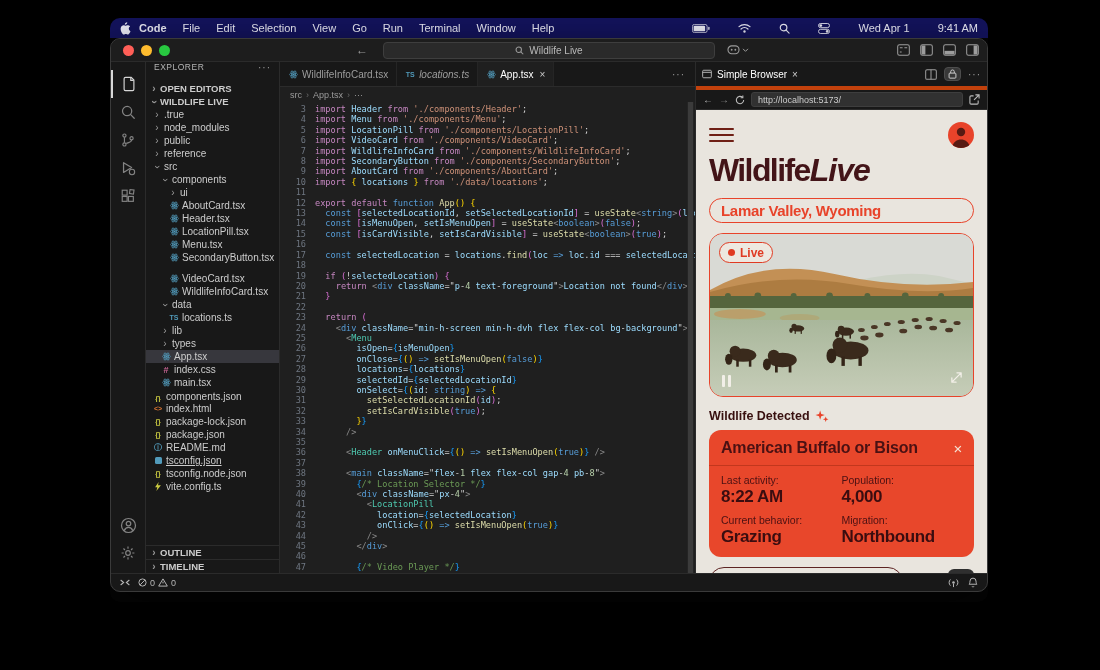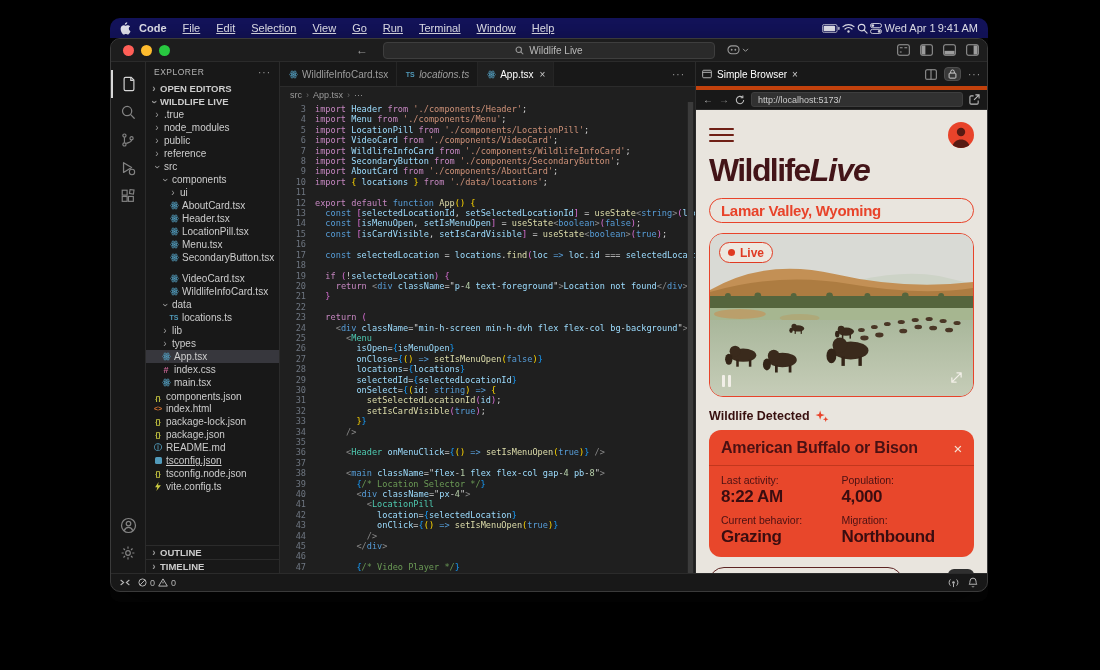--- a/index.html
+++ b/index.html
@@ -3,24 +3,24 @@
 <meta charset="utf-8">
 <style>
   html,body{margin:0;padding:0;background:#000;}
   .desktop{position:relative;width:1100px;height:670px;background:#000;overflow:hidden;
     font-family:"Liberation Sans","DejaVu Sans",sans-serif;-webkit-font-smoothing:antialiased;}
   .screen{position:absolute;left:110px;top:18px;width:878px;height:584px;background:#050505;border-radius:10px;}
 
   
   .menubar{position:absolute;left:0;top:0;width:100%;height:20px;background:#13135c;
     border-radius:10px 10px 0 0;display:flex;align-items:center;color:#e9e9f4;font-size:11px;box-sizing:border-box;padding:0 10px;}
-  .mb-items{display:flex;align-items:center;text-decoration:underline;}
+  .mb-items{display:flex;align-items:center;}
   .mb-item{padding:0 8px;white-space:nowrap;}
   .mb-item.app{font-weight:bold;}
-  .mb-right{margin-left:auto;display:flex;align-items:center;gap:2px;}
+  .mb-right{margin-left:auto;display:flex;align-items:center;gap:28px;}
   .mb-right .clock{font-size:11px;white-space:nowrap;}
   .mb-icon{display:inline-flex;align-items:center;}
 
   
   .window{position:absolute;left:0;top:20px;width:878px;height:554px;background:#1f1f1f;border-radius:10px;
     box-shadow:0 14px 40px rgba(0,0,0,.7);display:flex;flex-direction:column;overflow:hidden;border:1px solid #3a3a3a;box-sizing:border-box;}
   .titlebar{height:22px;min-height:22px;background:#1d1d1d;border-bottom:1px solid #2b2b2b;display:flex;align-items:center;position:relative;padding:0 8px;}
   .lights{display:flex;gap:7px;margin-left:4px;}
   .light{width:11px;height:11px;border-radius:50%;}
   .l-close{background:#ff5f57}.l-min{background:#febc2e}.l-max{background:#28c840}
@@ -33,21 +33,21 @@
   .wbody{flex:1;display:flex;min-height:0;}
 
   
   .activitybar{width:35px;background:#181818;border-right:1px solid #2b2b2b;display:flex;flex-direction:column;align-items:center;padding-top:8px;box-sizing:border-box;}
   .act{width:35px;height:28px;display:flex;align-items:center;justify-content:center;opacity:.62;}
   .act.active{opacity:1;border-left:2px solid #d7d7d7;box-sizing:border-box;}
   .act-spacer{flex:1;}
 
   
   .sidebar{width:133px;background:#181818;border-right:1px solid #2b2b2b;display:flex;flex-direction:column;color:#cccccc;overflow:hidden;}
-  .s-head{height:20px;display:flex;align-items:center;padding:0 8px;font-size:8.5px;color:#b4b4b4;letter-spacing:.5px;}
+  .s-head{height:20px;display:flex;padding:0 8px;font-size:8.5px;color:#b4b4b4;letter-spacing:.5px;}
   .s-head .more{margin-left:auto;color:#9a9a9a;font-size:10px;letter-spacing:1px;}
   .s-sect{height:13px;display:flex;align-items:center;font-size:9.5px;font-weight:bold;color:#cccccc;padding-left:4px;gap:2px;}
   .s-sect.bordered{border-top:1px solid #2b2b2b;}
   .chev{display:inline-block;width:8px;color:#9a9a9a;font-size:10px;line-height:1;text-align:center;}
   .chev.down{transform:rotate(90deg);}
   #tree{flex:0 0 auto;}
   .t-row{height:13px;display:flex;align-items:center;font-size:10px;white-space:nowrap;overflow:hidden;gap:3px;}
   .t-row.selected{background:#37373d;}
   .t-icon{width:10px;display:inline-flex;justify-content:center;align-items:center;flex-shrink:0;font-size:7px;font-weight:bold;}
   .s-spacer{flex:1;}

